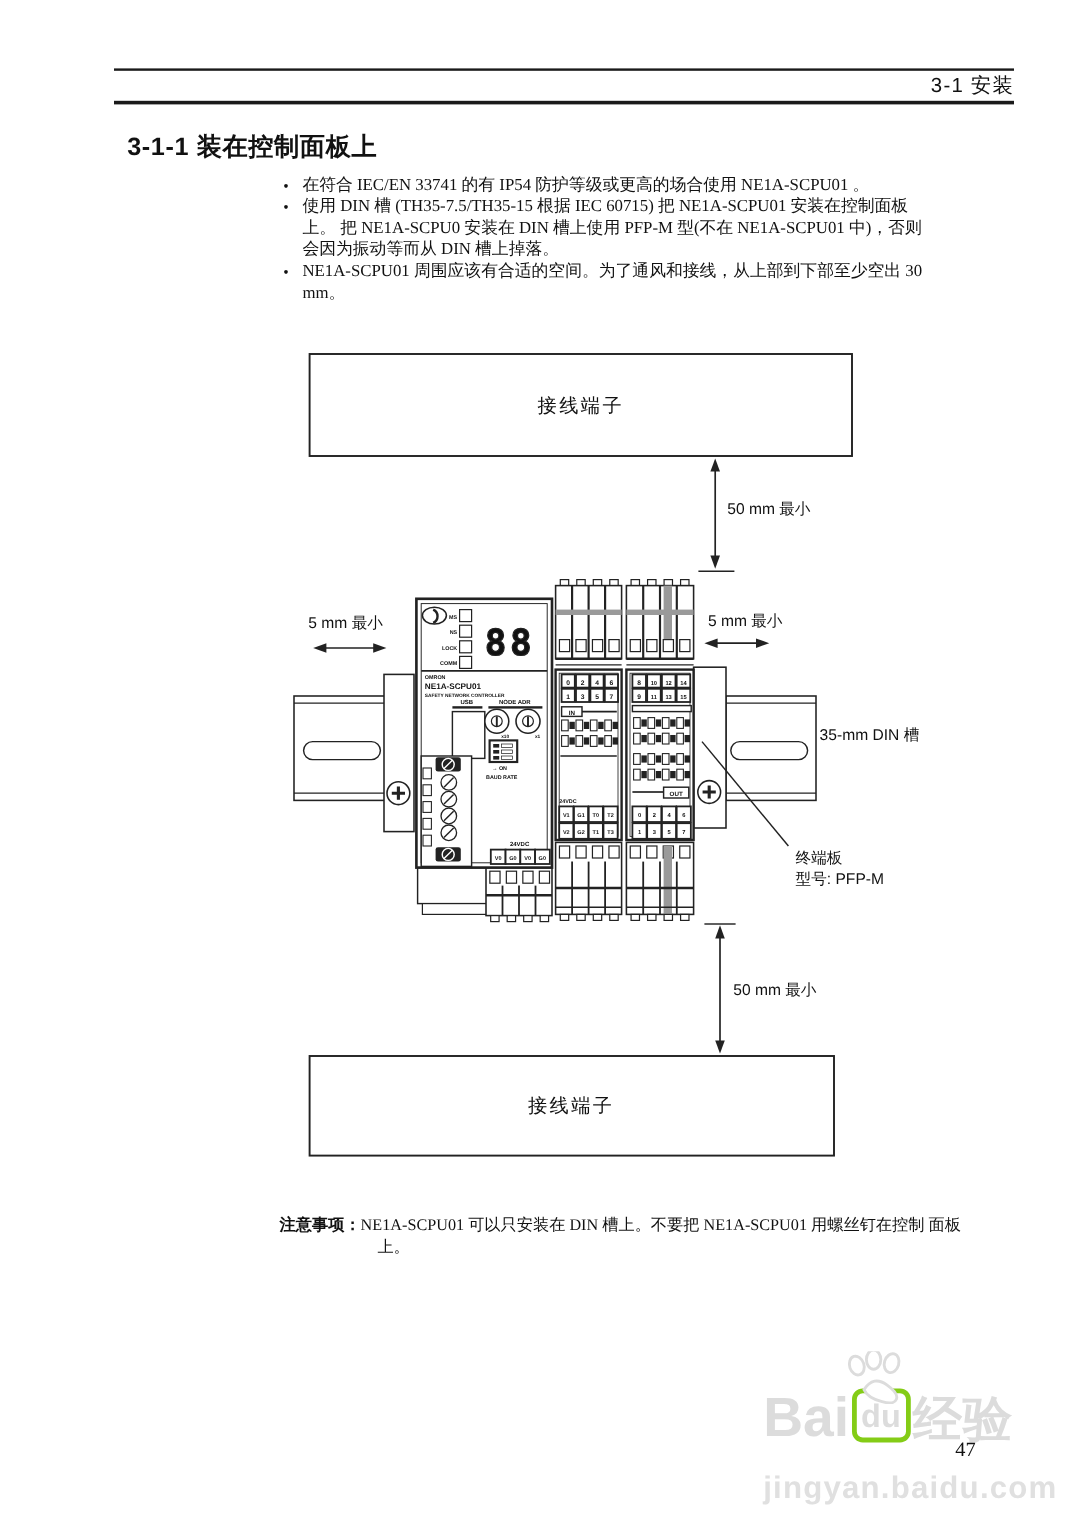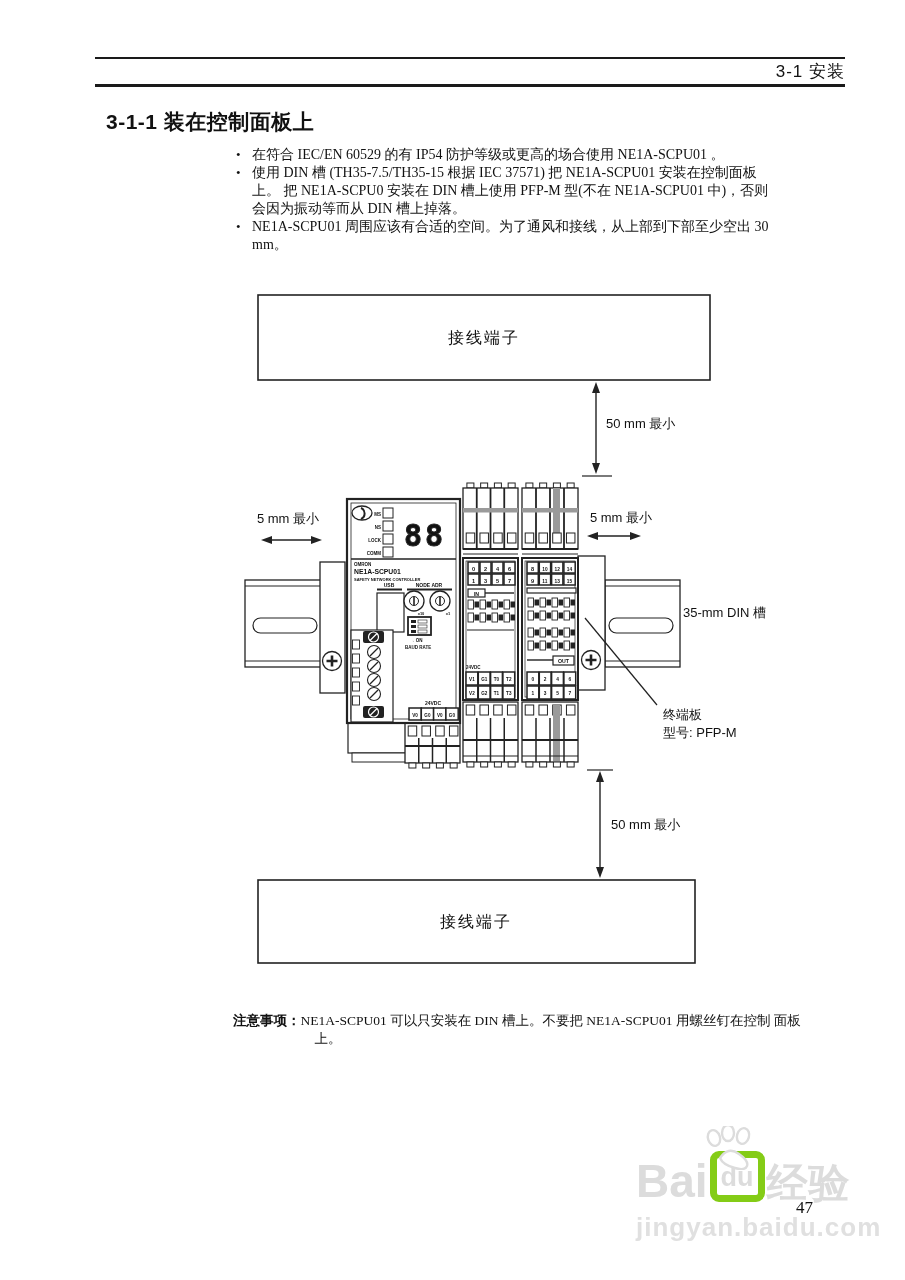--- a/index.html
+++ b/index.html
@@ -19,24 +19,24 @@
   .diagram{position:absolute;left:230px;top:285px;}
   .note{position:absolute;left:233px;top:1012px;width:612px;font-size:13.5px;line-height:18px;display:flex;}
   .note .nlabel{font-weight:bold;flex:0 0 auto;white-space:nowrap;}
   .note .nl{white-space:nowrap;font-family:Liberation Serif, serif;}
   .note .nl2{padding-left:14px;}
   .pagenum{position:absolute;left:796px;top:1198px;font-size:17px;z-index:5;text-align:right;}
   .wm{position:absolute;left:636px;top:1142px;width:220px;color:#dcdcdc;
       font-family:"Liberation Sans","DejaVu Sans",sans-serif;font-weight:bold;z-index:1;}
   .wm-row1{position:relative;display:flex;align-items:flex-end;height:62px;}
   .wm-bai{font-size:46px;line-height:1;}
-  .wm-du{font-size:27px;line-height:1;border:7px solid #84cc16;border-radius:9px;padding:6px 4px 4px 4px;margin:0 2px 2px 2px;}
+  .wm-du{font-size:27px;line-height:1;border:4px solid #84cc16;border-radius:9px;padding:6px 4px 4px 4px;margin:0 2px 2px 2px;}
   .wm-jy{font-size:41px;line-height:1;letter-spacing:1px;margin-top:25px;}
   .wm-paw{position:absolute;left:66px;top:-16px;}
-  .wm-url{font-size:26px;letter-spacing:1px;margin-top:8px;color:#e0e0e0;}
+  .wm-url{font-size:26px;letter-spacing:1px;margin-top:20px;color:#e0e0e0;}
   
   svg text{font-family:"Liberation Sans","DejaVu Sans",sans-serif;fill:#111;}
   .anno{font-size:13px;}
   .boxlabel{font-size:16px;letter-spacing:2px;}
   .fw{fill:#fff;stroke:#222;}
   .ln{stroke:#222;fill:none;}
   .fb{fill:#222;stroke:none;}
   .gray{fill:#9a9a9a;stroke:none;}
   .t7{font-size:6.8px;font-weight:bold;}
   .t5{font-size:5px;font-weight:bold;}
@@ -52,27 +52,27 @@
   <div class="rule rule-thin"></div>
   <div class="hdr-label">3-1  安装</div>
   <div class="rule rule-thick"></div>
 
   <div class="title">3-1-1  装在控制面板上</div>
 
   <div class="bullets">
     <div class="bullet">
       <span class="mk">•</span>
       <div>
-          <div class="bl">在符合 IEC/EN 60529 的有 IP54 防护等级或更高的场合使用 NE1A-SCPU01 。</div>
+          <div class="bl">在符合 IEC/EN 33741 的有 IP54 防护等级或更高的场合使用 NE1A-SCPU01 。</div>
         </div>
     </div>
     <div class="bullet">
       <span class="mk">•</span>
       <div>
-        <div class="bl">使用 DIN 槽 (TH35-7.5/TH35-15 根据 IEC 37571) 把 NE1A-SCPU01 安装在控制面板</div>
+        <div class="bl">使用 DIN 槽 (TH35-7.5/TH35-15 根据 IEC 60715) 把 NE1A-SCPU01 安装在控制面板</div>
         <div class="bl">上。 把 NE1A-SCPU0 安装在 DIN 槽上使用 PFP-M 型(不在 NE1A-SCPU01 中)，否则</div>
         <div class="bl">会因为振动等而从 DIN 槽上掉落。</div>
       </div>
     </div>
     <div class="bullet">
       <span class="mk">•</span>
       <div>
         <div class="bl">NE1A-SCPU01 周围应该有合适的空间。为了通风和接线，从上部到下部至少空出 30</div>
         <div class="bl">mm。</div>
       </div>

